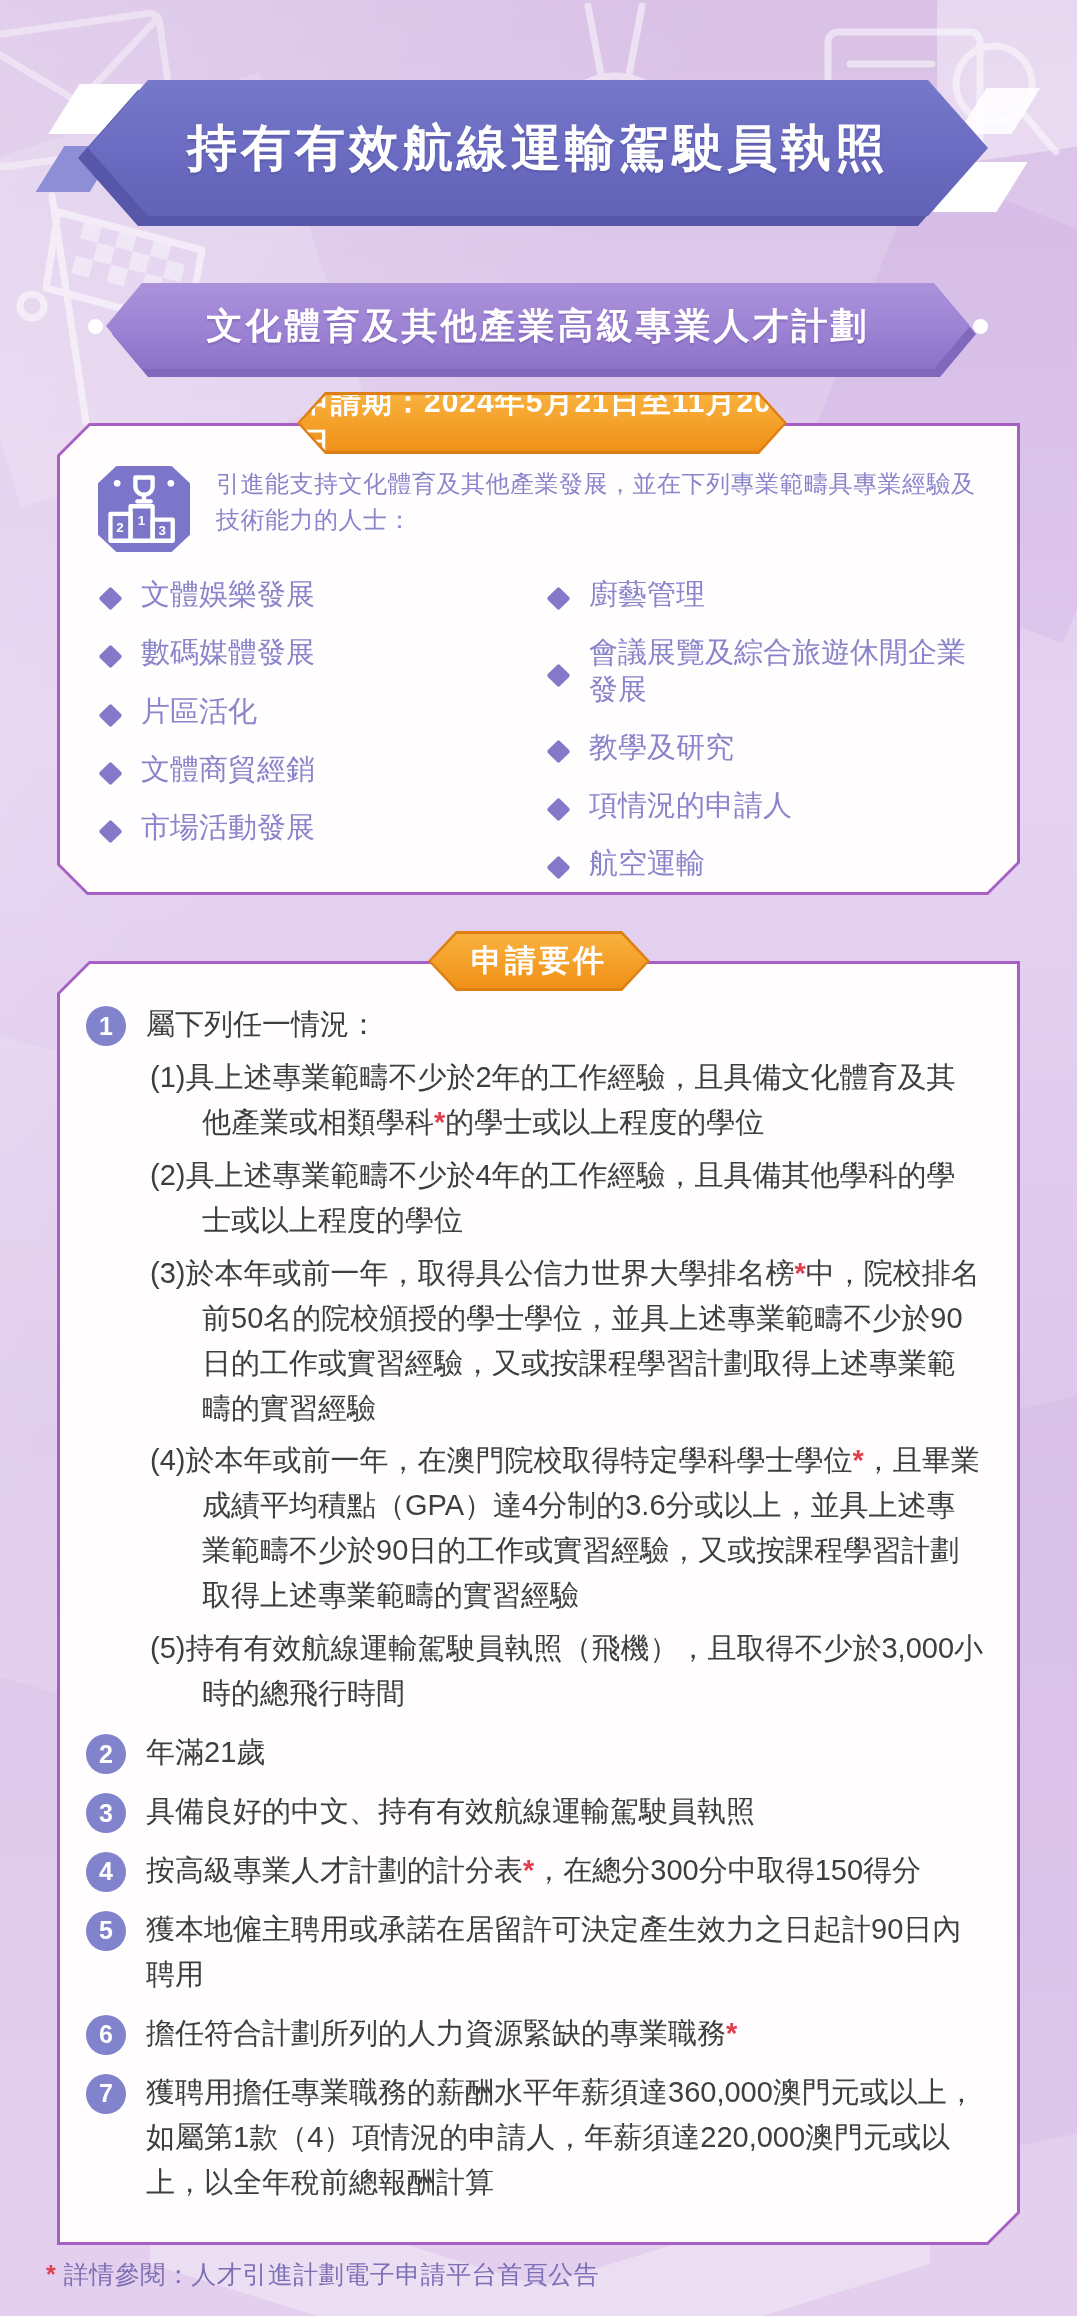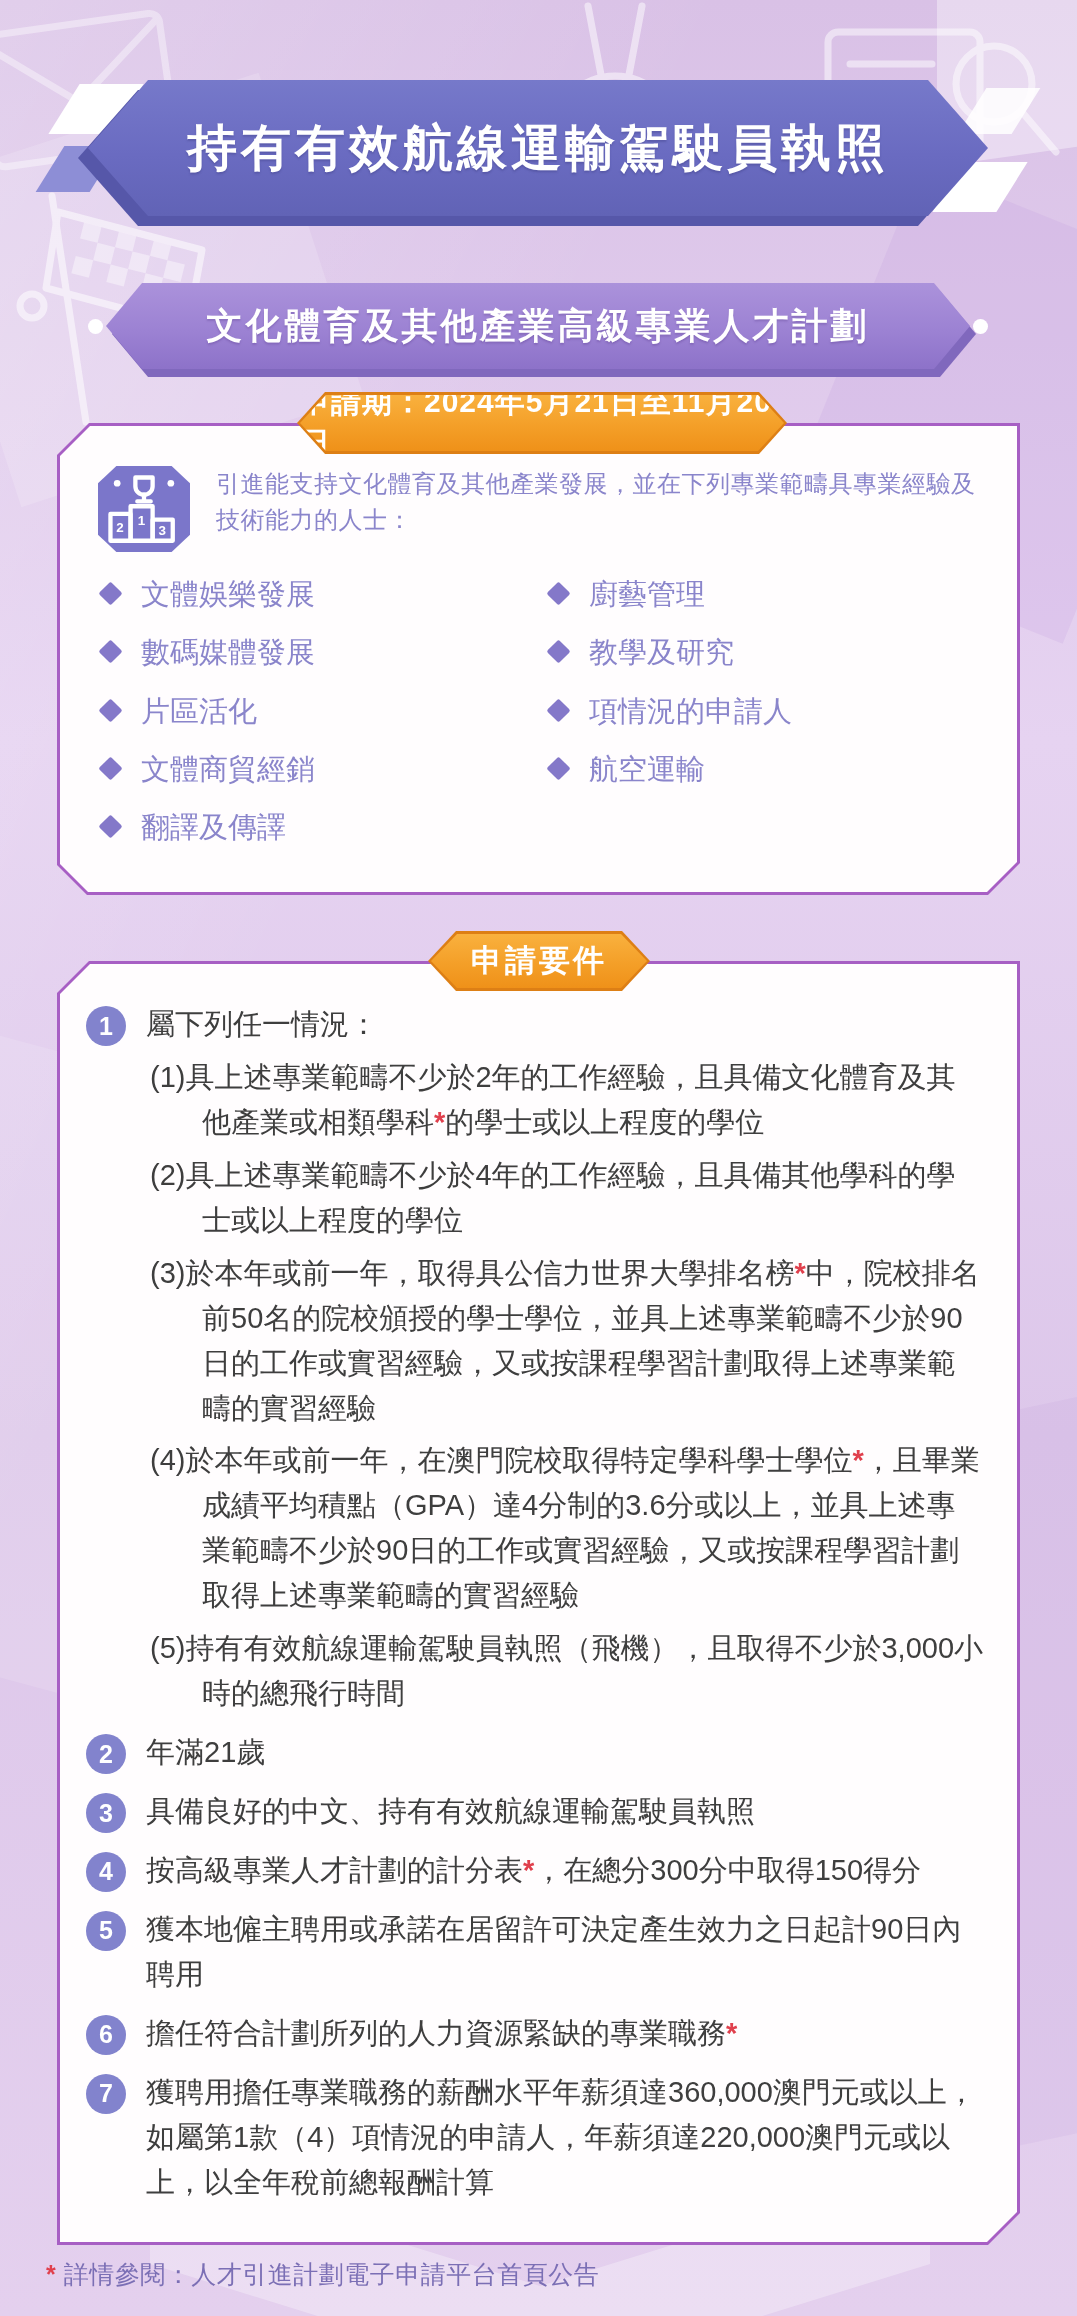--- a/index.html
+++ b/index.html
@@ -73,21 +73,21 @@
   .box2{left:57px;top:961px;width:963px;height:1284px;}
 
   
   .box1 .box-inner{padding:38px 38px 16px 38px;box-sizing:border-box;}
   .intro-row{display:flex;gap:26px;}
   .podium{flex:none;width:92px;height:86px;background:#7b76ca;margin-top:2px;
     clip-path:polygon(20% 0,80% 0,100% 20%,100% 80%,80% 100%,20% 100%,0 80%,0 20%);}
   .intro-text{margin:2px 0 0;font-size:24px;line-height:1.5;color:#8a85cb;font-weight:500;letter-spacing:.5px;}
   .fields{display:flex;margin-top:24px;padding-left:2px;}
   .colL{width:448px;} .colR{width:420px;}
-  .field-item{display:flex;margin-bottom:22px;font-size:29px;line-height:1.25;color:#8a85cb;font-weight:500;}
+  .field-item{display:flex;margin-bottom:22px;font-size:29px;line-height:1.25;color:#8a85cb;font-weight:500;align-items:center;}
   .diamond{flex:none;width:17px;height:17px;background:#8478c9;border-radius:2px;transform:rotate(45deg);margin:9px 22px 0 2px;}
 
   
   .box2 .box-inner{padding:38px 34px 14px 26px;box-sizing:border-box;}
   .req-item{display:flex;margin-bottom:14px;}
   .req-num{flex:none;width:40px;height:40px;margin:4px 20px 0 0;border-radius:50%;background:#8283cd;
     color:#fff;font-size:25px;font-weight:bold;display:flex;align-items:center;justify-content:center;}
   .req-body{flex:1;min-width:0;}
   .req-text,.req-sub{font-size:29px;line-height:1.55;color:#3e3e3e;}
   .req-sub{margin:8px 0 0 4px;padding-left:52px;text-indent:-52px;}
@@ -225,27 +225,31 @@
             <div class="field-item">
               <span class="diamond"></span>
               <span class="field-label">片區活化</span>
             </div>
             <div class="field-item">
               <span class="diamond"></span>
               <span class="field-label">文體商貿經銷</span>
             </div>
             <div class="field-item">
               <span class="diamond"></span>
-              <span class="field-label">翻譯及傳譯</span>
+              <span class="field-label">市場活動發展</span>
             </div>
           </div>
         <div class="colR" id="fields-right">
             <div class="field-item">
               <span class="diamond"></span>
               <span class="field-label">廚藝管理</span>
+            </div>
+            <div class="field-item">
+              <span class="diamond"></span>
+              <span class="field-label">會議展覽及綜合旅遊休閒企業發展</span>
             </div>
             <div class="field-item">
               <span class="diamond"></span>
               <span class="field-label">教學及研究</span>
             </div>
             <div class="field-item">
               <span class="diamond"></span>
               <span class="field-label">項情況的申請人</span>
             </div>
             <div class="field-item">

